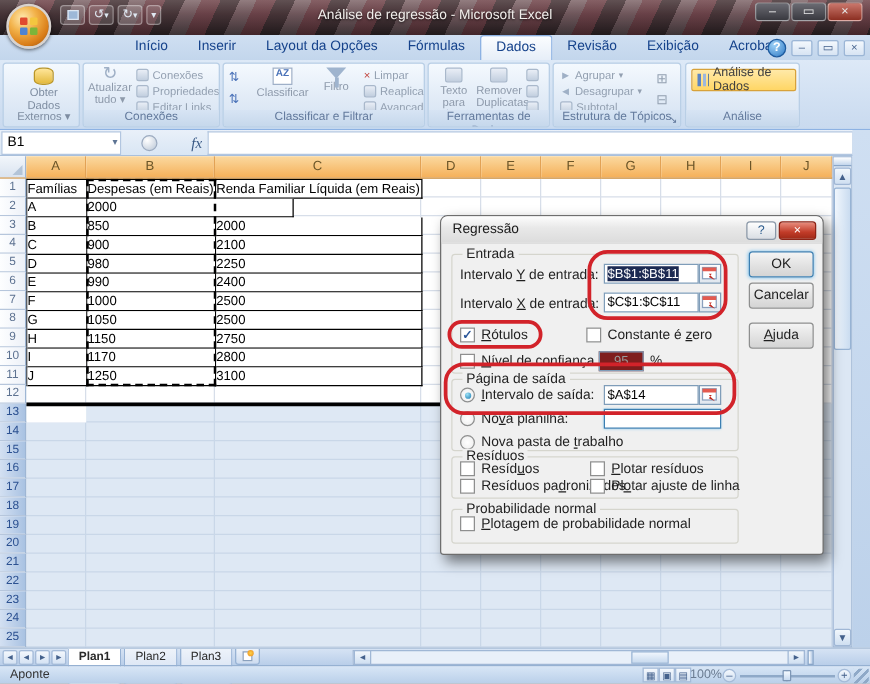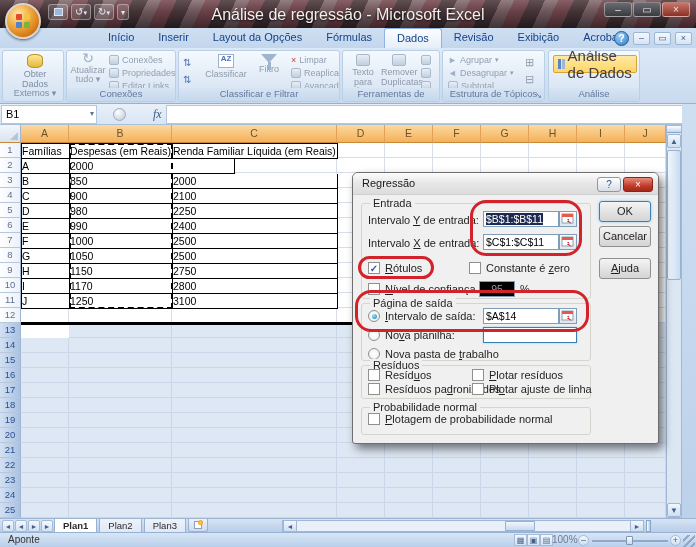--- a/index.html
+++ b/index.html
@@ -19,21 +19,21 @@
   #office-btn .flower { position:absolute; left:9px; top:9px; width:14px; height:14px; display:grid;
     grid-template-columns:6px 6px; grid-template-rows:6px 6px; gap:2px; }
   #office-btn .flower i { border-radius:1px; }
   #office-btn .flower i:nth-child(1){background:#e04a2f;} #office-btn .flower i:nth-child(2){background:#f4c63f;}
   #office-btn .flower i:nth-child(3){background:#4f83d1;} #office-btn .flower i:nth-child(4){background:#7cb53a;}
   #qat { position:absolute; left:48px; top:3px; height:18px; display:flex; gap:3px; align-items:center; }
   .qat-btn { width:20px; height:16px; border-radius:3px; background:rgba(255,255,255,.14);
     border:1px solid rgba(255,255,255,.35); color:#dfe8f2; font-size:10px; line-height:14px; text-align:center; }
   .qat-btn .save-sq { display:block; margin:3px auto 0; width:9px; height:8px; background:#9db8d8; border:1px solid #dce6f2; }
   #title-text { position:absolute; left:0; right:0; top:6px; text-align:center; color:#f2efec;
-    font-size:16px; text-shadow:0 1px 2px rgba(0,0,0,.8); }
+    font-size:11px; text-shadow:0 1px 2px rgba(0,0,0,.8); }
   #win-controls { position:absolute; right:6px; top:2px; display:flex; gap:1px; z-index:30;}
   .win-btn { width:28px; height:15px; border-radius:3px; background:linear-gradient(#6a6a72,#3a3a40);
     border:1px solid rgba(255,255,255,.4); color:#e8e8e8; font-size:10px; line-height:13px; text-align:center; }
   .win-btn.close { background:linear-gradient(#c9766b,#8c2f22); }
 
   
   #tabstrip { position:absolute; left:0; top:28px; width:696px; height:20px;
     background:linear-gradient(#cfdff2,#c3d6ec); }
   #tabs { position:absolute; left:96px; top:0; height:20px; display:flex; }
   .rtab { padding:3px 12px 0; height:20px; color:#15428b; font-size:11px; }
@@ -60,21 +60,21 @@
   .dbcyl { width:16px; height:14px; margin:3px auto 2px; background:linear-gradient(#ffe69a,#e3b93c);
     border:1px solid #b99526; border-radius:7px/4px; }
   .funnel { width:0; height:0; margin:4px auto 1px; border-left:8px solid transparent; border-right:8px solid transparent;
     border-top:9px solid #9fb4ce; position:relative; }
   .funnel:after { content:""; position:absolute; left:-1.5px; top:-1px; width:3px; height:8px; background:#9fb4ce; }
   .azbox { width:16px; height:14px; margin:3px auto 2px; font-size:8px; font-weight:bold; color:#4a72b8;
     border:1px solid #9fb0c8; background:#fff; line-height:6px; padding-top:1px; }
   .chart-bars { display:inline-block; width:12px; height:10px;
     background:linear-gradient(90deg,#5b84c4 0 3px,transparent 3px 4px,#9cb7dd 4px 7px,transparent 7px 8px,#2f5d9e 8px 11px); }
   #analysis-btn { position:absolute; left:4px; top:4px; width:84px; height:18px; display:flex; align-items:center; gap:3px;
-    padding:0 4px; font-size:15px; color:#404040; background:linear-gradient(#ffe9a8,#ffd665);
+    padding:0 4px; font-size:10px; color:#404040; background:linear-gradient(#ffe9a8,#ffd665);
     border:1px solid #d8a23a; border-radius:2px; }
   .launcher { position:absolute; right:2px; bottom:1px; font-size:8px; color:#62799c; }
 
   
   #formulabar { position:absolute; left:0; top:104px; width:696px; height:21px;
     background:linear-gradient(#e9f0f9,#d9e6f4); border-bottom:1px solid #a9c0dc; display:flex; align-items:center; }
   #namebox { width:96px; height:19px; margin-left:1px; background:#fff; border:1px solid #b2c6e0;
     font-size:11px; padding:2px 4px; position:relative; }
   #namebox .dd { position:absolute; right:2px; top:3px; font-size:8px; color:#5d7494; }
   #fbar-mid { width:52px; height:19px; position:relative; }
@@ -167,21 +167,21 @@
   #dlg-help { position:absolute; right:37px; top:4px; width:24px; height:15px; text-align:center; font-size:10px;
     color:#2a5a8c; background:linear-gradient(#fefefe,#d9dee4); border:1px solid #8a98a8; border-radius:3px; line-height:13px; }
   #dlg-close { position:absolute; right:5px; top:4px; width:30px; height:15px; text-align:center; font-size:10px;
     color:#fff; background:linear-gradient(#e88c7d,#c13b28 60%,#a02a18); border:1px solid #8c2316; border-radius:3px; line-height:13px; }
   .groupbox { position:absolute; left:8px; width:230px; border:1px solid #d5d5cd; border-radius:3px; }
   .groupbox .glbl { position:absolute; left:8px; top:-7px; background:#f0f0f0; padding:0 3px; font-size:11px; color:#1f1f1f; }
   .dtext { position:absolute; font-size:11px; color:#1f1f1f; white-space:nowrap; }
   .tbox { position:absolute; height:16px; background:#fff; border:1px solid #7f9db9; font-size:10.5px;
     padding:1px 2px; white-space:nowrap; overflow:hidden; }
   .tbox .selected { background:#1c2a52; color:#fff; }
-  .tbox.disabled { background:#000000; color:#9a9a9a; text-align:center; }
+  .tbox.disabled { background:#7f1d1d; color:#9a9a9a; text-align:center; }
   .tbox.focusblue { border:1px solid #3c7fb1; box-shadow:0 0 2px #8ecdf0; }
   .rangepick { position:absolute; width:18px; height:16px; background:linear-gradient(#fefefe,#dfe6ee);
     border:1px solid #7f9db9; }
   .cb { position:absolute; width:12px; height:12px; background:#fff; border:1px solid #8e8f8f; font-size:10px;
     line-height:11px; text-align:center; color:#2b579a; font-weight:bold; }
   .radio { position:absolute; width:12px; height:12px; border-radius:50%; background:radial-gradient(#fff,#ececec); border:1px solid #8e8f8f; }
   .radio.on:after { content:""; position:absolute; left:2.5px; top:2.5px; width:5px; height:5px; border-radius:50%;
     background:radial-gradient(circle at 35% 30%,#9fe3f7,#1b7ab0); }
   .dbtn { position:absolute; left:246px; width:52px; height:21px; text-align:center; font-size:11px; color:#1f1f1f;
     background:linear-gradient(#f4f4f4,#e2e2e2 55%,#d4d4d4); border:1px solid #8e8f8f; border-radius:3px; line-height:19px; }

